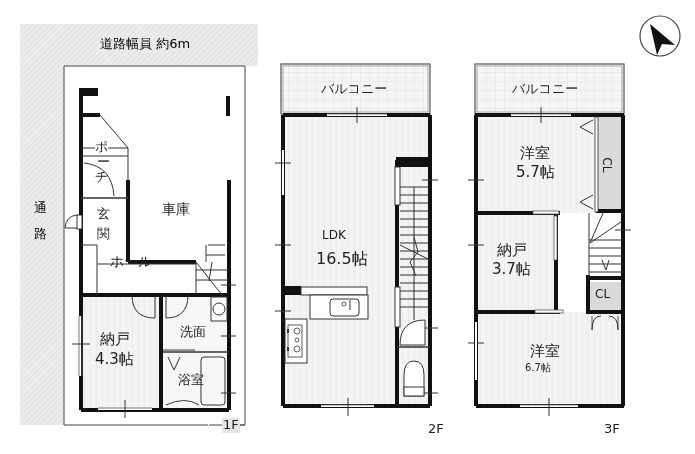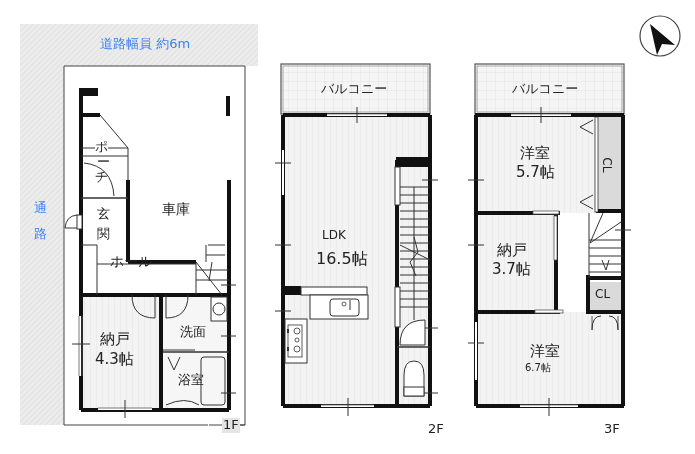--- a/index.html
+++ b/index.html
@@ -1,19 +1,19 @@
 <!DOCTYPE html>
 <html><head>
   <meta charset="utf-8">
   <style>
     html, body { margin: 0; padding: 0; background: #ffffff; }
     body { width: 695px; height: 454px; position: relative; overflow: hidden; font-family: "DejaVu Sans", sans-serif; }
     svg { position: absolute; left: 0; top: 0; }
     .t { position: absolute; color: #222; font-family: "DejaVu Sans", sans-serif; text-align: center; white-space: nowrap; line-height: 1.15; }
-    .road-t { color: #3b82f6; }
+    .road-t { color: #000000; }
   </style>
 </head>
 <body>
 
 <svg width="695" height="454" viewBox="0 0 695 454">
   <defs>
     <pattern id="hatch" width="4" height="4" patternUnits="userSpaceOnUse" patternTransform="rotate(45)">
       <rect width="4" height="4" fill="#ececec"></rect>
       <line x1="0" y1="0" x2="0" y2="4" stroke="#dcdcdc" stroke-width="1.5"></line>
     </pattern>

